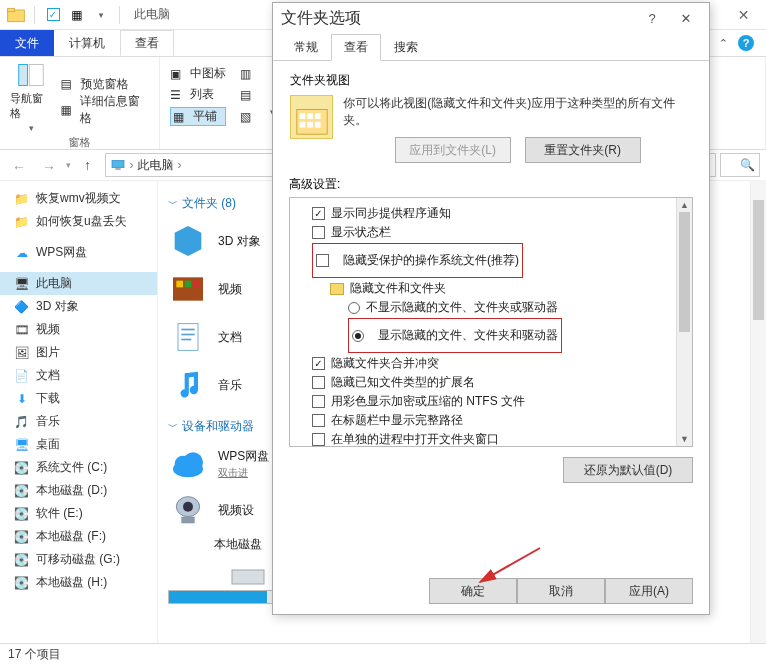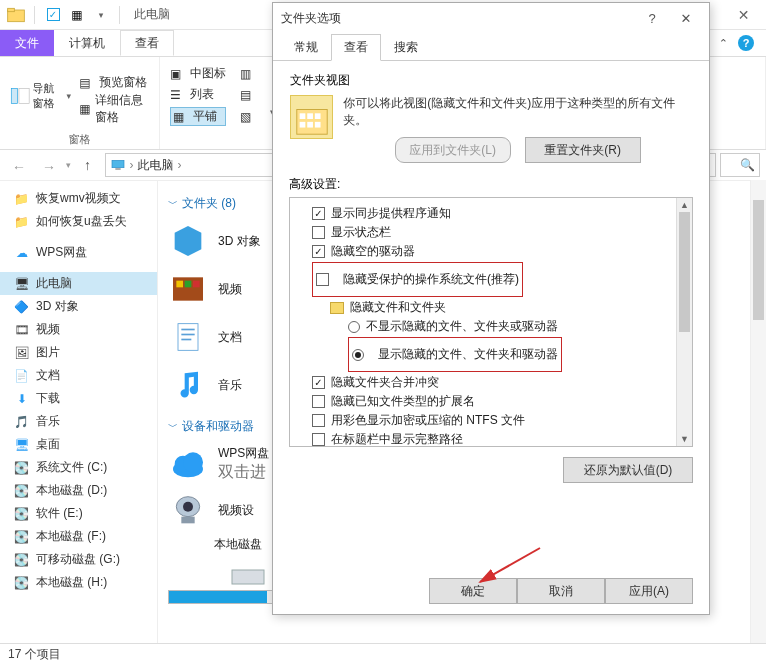--- a/index.html
+++ b/index.html
@@ -10,32 +10,32 @@
 .titlebar .qat { display: flex; align-items: center; gap: 4px; padding: 0 6px; }
 .qat-icon { width: 20px; height: 20px; display: flex; align-items: center; justify-content: center; }
 .titlebar .sep { width: 1px; height: 18px; background: #ddd; margin: 0 4px; }
 .titlebar .title { margin-left: 6px; color: #555; font-size: 12px; }
 .titlebar .wincontrols { margin-left: auto; display: flex; }
 .wincontrols button { width: 45px; height: 30px; border: none; background: transparent; font-size: 14px; color: #666; }
 
 
 .ribbon-tabs { height: 26px; display: flex; align-items: stretch; background: #fff; }
 .ribbon-tab { padding: 0 14px; display: flex; align-items: center; font-size: 12px; color: #333; border: 1px solid transparent; }
-.ribbon-tab.file { background: #8b5cf6; color: #fff; }
+.ribbon-tab.file { background: #1d4ed8; color: #fff; }
 .ribbon-tab.active { border: 1px solid #ddd; border-bottom: 1px solid #fff; background: #fff; }
 .ribbon-right { margin-left: auto; display: flex; align-items: center; gap: 10px; padding-right: 12px; color: #555; }
 .chev { font-size: 11px; }
 .help-icon { width: 16px; height: 16px; border-radius: 50%; background: #1ba1e2; color: #fff; display: inline-flex; align-items: center; justify-content: center; font-size: 11px; font-weight: bold; }
 
 
 .ribbon-body { height: 94px; border-top: 1px solid #ddd; border-bottom: 1px solid #ddd; background: #fff; display: flex; }
 .ribbon-group { padding: 4px 10px 2px 10px; border-right: 1px solid #eee; display: flex; flex-direction: column; }
 .ribbon-group .group-content { flex: 1; display: flex; gap: 8px; }
 .ribbon-group .group-label { text-align: center; font-size: 11px; color: #666; padding-top: 2px; font-family: Liberation Mono, monospace; }
-.navpane-btn { display: flex; align-items: center; gap: 2px; }
+.navpane-btn { display: flex; flex-direction: column; align-items: center; gap: 2px; }
 .navpane-btn svg { width: 28px; height: 28px; }
 .navpane-btn .lbl { font-size: 11px; color: #333; }
 .small-btn { display: flex; align-items: center; gap: 4px; font-size: 12px; color: #333; height: 22px; }
 .layout-grid { display: grid; grid-template-columns: auto auto auto; grid-template-rows: auto auto auto; gap: 4px 14px; }
 .layout-item { display: flex; align-items: center; gap: 4px; font-size: 12px; color: #333; }
 .layout-item.sel { background: #cce8f7; border: 1px solid #7abde0; padding: 0 2px; }
 .li-icon { width: 16px; height: 14px; display: inline-block; }
 
 
 .addressbar { height: 30px; display: flex; align-items: center; padding: 2px 6px; gap: 4px; background: #fff; }
@@ -53,52 +53,52 @@
 .tree-item { display: flex; align-items: center; gap: 6px; padding: 3px 6px 3px 14px; font-size: 12px; color: #333; white-space: nowrap; }
 .tree-item.selected { background: #cce8f7; }
 .tree-item .ti-icon { width: 16px; height: 14px; display: inline-flex; align-items: center; justify-content: center; }
 .content { flex: 1; padding: 8px 10px; overflow: hidden; }
 .section-head { color: #1a6fb5; font-size: 12px; margin: 6px 0 6px 0; display: flex; align-items: center; gap: 4px; }
 .section-head .chev2 { font-size: 10px; }
 .grid-items { display: grid; grid-template-columns: 1fr; gap: 2px; }
 .item { display: flex; align-items: center; gap: 10px; padding: 3px 0; }
 .item .big-icon { width: 40px; height: 40px; display: flex; align-items: center; justify-content: center; }
 .item .name { font-size: 12px; color: #222; }
-.item .sub { font-size: 16px; color: #777; }
+.item .sub { font-size: 10px; color: #777; text-decoration: underline; }
 .drive-row { display:flex; gap:30px; margin-top:6px; }
 .drive { display:flex; flex-direction:column; align-items:center; }
 .drive-bar { width:160px; height:14px; border:1px solid #bbb; background:#eee; position:relative; }
 .drive-fill { position:absolute; left:0; top:0; bottom:0; background:#1ba1e2; }
 
 
 .statusbar { height: 22px; border-top: 1px solid #ddd; display: flex; align-items: center; padding: 0 8px; font-size: 12px; color: #444; }
 
 
 .scroll-stub { position:absolute; right:0; top:180px; bottom:22px; width:16px; background:#f5f5f5; border-left:1px solid #eee; }
 .scroll-thumb { position:absolute; left:2px; right:2px; top:20px; height:120px; background:#ccc; }
 
 
 .dialog { position: absolute; left: 272px; top: 2px; width: 438px; height: 613px; background: #fff; border: 1px solid #aaa; box-shadow: 2px 2px 10px rgba(0,0,0,.2); display: flex; flex-direction: column; }
 .dlg-titlebar { height: 30px; display: flex; align-items: center; padding: 0 8px; }
-.dlg-titlebar .dlg-title { font-size: 12px; color: #333; }
+.dlg-titlebar .dlg-title { font-size: 16px; color: #333; }
 .dlg-titlebar .dlg-controls { margin-left: auto; display: flex; gap: 4px; }
 .dlg-titlebar .dlg-controls button { width: 30px; height: 24px; border: none; background: transparent; color: #555; font-size: 13px; }
 .dlg-tabs { display: flex; padding: 0 8px; border-bottom: 1px solid #ccc; }
 .dlg-tab { padding: 4px 12px; font-size: 12px; color: #333; border: 1px solid transparent; border-bottom: none; position: relative; top: 1px; }
 .dlg-tab.active { border: 1px solid #ccc; border-bottom: 1px solid #fff; background: #fff; }
 .dlg-body { flex: 1; padding: 10px 16px 10px 16px; overflow: hidden; display: flex; flex-direction: column; }
 .folderview { border: 1px solid transparent; }
 .fv-title { font-size: 12px; margin-bottom: 6px; }
 .fv-row { display: flex; gap: 10px; align-items: flex-start; }
 .fv-icon { width: 44px; height: 44px; background: #f7e7a0; border: 1px solid #e0c658; display: flex; align-items: flex-end; justify-content: center; }
 .fv-icon svg { width: 38px; height: 38px; }
 .fv-text { font-size: 12px; color: #333; flex: 1; }
 .fv-btns { margin-top: 8px; display: flex; gap: 14px; justify-content: center; }
 .btn { min-width: 116px; height: 26px; border: 1px solid #adadad; background: #e1e1e1; font-size: 12px; color: #333; display: inline-flex; align-items: center; justify-content: center; }
-.btn:disabled { color: #999; background: #efefef; border-radius: 9px; }
+.btn:disabled { color: #999; background: #efefef; }
 
 .adv-label { font-size: 12px; margin: 12px 0 4px 0; }
 .adv-box { border: 1px solid #bbb; height: 250px; overflow: hidden; padding: 6px 4px; position: relative; }
 .adv-item { display: flex; align-items: center; gap: 6px; font-size: 12px; color: #222; padding: 1px 2px 1px 18px; white-space: nowrap; }
 .adv-item.indent1 { padding-left: 36px; }
 .adv-item.indent2 { padding-left: 54px; }
 .adv-item.folder .fi { width:14px; height:12px; background:#f7d96b; border:1px solid #caa83a; display:inline-block; }
 .chk { width: 13px; height: 13px; border: 1px solid #666; display: inline-flex; align-items: center; justify-content: center; font-size: 10px; color: #222; line-height: 1; }
 .chk.checked::after { content: "✓"; }
 .rad { width: 12px; height: 12px; border: 1px solid #666; border-radius: 50%; display: inline-flex; align-items: center; justify-content: center; }
@@ -448,24 +448,20 @@
     <div class="adv-box" id="adv-box">
       <div class="adv-item">
           <span class="chk checked"></span>
           <span>显示同步提供程序通知</span>
         </div>
         <div class="adv-item">
           <span class="chk"></span>
           <span>显示状态栏</span>
         </div>
         <div class="adv-item">
-          <span class="chk checked"></span>
-          <span>隐藏空的驱动器</span>
-        </div>
-        <div class="adv-item">
           <span class="hl-red">
             <span class="chk"></span>
             <span>隐藏受保护的操作系统文件(推荐)</span>
           </span>
         </div>
         <div class="adv-item indent1 folder">
           <span class="fi"></span>
           <span>隐藏文件和文件夹</span>
         </div>
         <div class="adv-item indent2">

